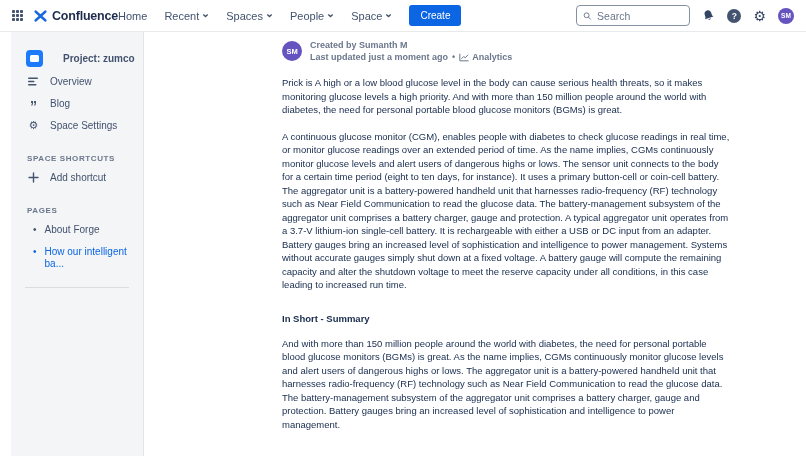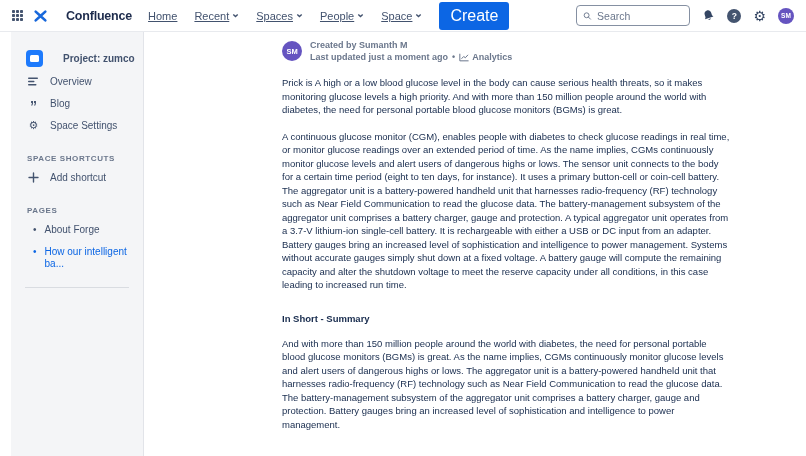--- a/index.html
+++ b/index.html
@@ -4,28 +4,28 @@
 <style>
   * { margin:0; padding:0; box-sizing:border-box; }
   html,body { width:806px; height:456px; overflow:hidden; background:#fff;
     font-family:"Liberation Sans", sans-serif; color:#172B4D; }
 
   
   .topbar { height:32px; display:flex; align-items:center; padding:0 12px;
     background:#fff; border-bottom:1px solid #E8EAEE; position:relative; z-index:5; }
   .grid-icon { display:flex; flex-wrap:wrap; width:11px; height:11px; gap:1.5px; cursor:pointer; margin-right:10px; }
   .grid-icon i { width:2.6px; height:2.6px; background:#44546F; border-radius:0.8px; }
-  .logo { display:flex; align-items:center; gap:18px; margin-right:16px; cursor:pointer; }
+  .logo { display:flex; align-items:center; gap:4px; cursor:pointer; }
   .logo-mark { display:flex; }
   .logo-text { font-size:12.5px; font-weight:700; color:#1D2B4C; letter-spacing:-0.2px; }
   .nav-item { display:flex; align-items:center; gap:3px; font-size:11px; font-weight:500;
-    color:#42526E; margin-right:17px; cursor:pointer; white-space:nowrap;text-decoration:underline; }
+    color:#42526E; margin-right:17px; cursor:pointer; white-space:nowrap; }
   .chev { width:7px; height:7px; fill:none; stroke:#42526E; stroke-width:1.6; }
   .create-btn { background:#0C66E4; color:#fff; border:none; border-radius:3px;
-    font-family:inherit; font-size:16px; font-weight:500; padding:5px 11px; cursor:pointer; }
+    font-family:inherit; font-size:10px; font-weight:500; padding:5px 11px; cursor:pointer; }
   .topbar-right { margin-left:auto; display:flex; align-items:center; gap:12px; }
   .search-box { display:flex; align-items:center; gap:5px; width:114px; height:21px;
     border:1px solid #8590A2; border-radius:4px; padding:0 6px; background:#fff; }
   .search-box input { border:none; outline:none; width:100%; font-family:inherit;
     font-size:10.5px; color:#42526E; background:transparent; }
   .search-box input::placeholder { color:#6B778C; }
   .tb-icon { color:#344563; display:flex; align-items:center; cursor:pointer; }
   .help-circle { width:14px; height:14px; border-radius:50%; background:#44546F; color:#fff;
     font-size:8.5px; font-weight:700; display:flex; align-items:center; justify-content:center; }
   .avatar { width:16px; height:16px; border-radius:50%; background:#6554C0; color:#fff;

